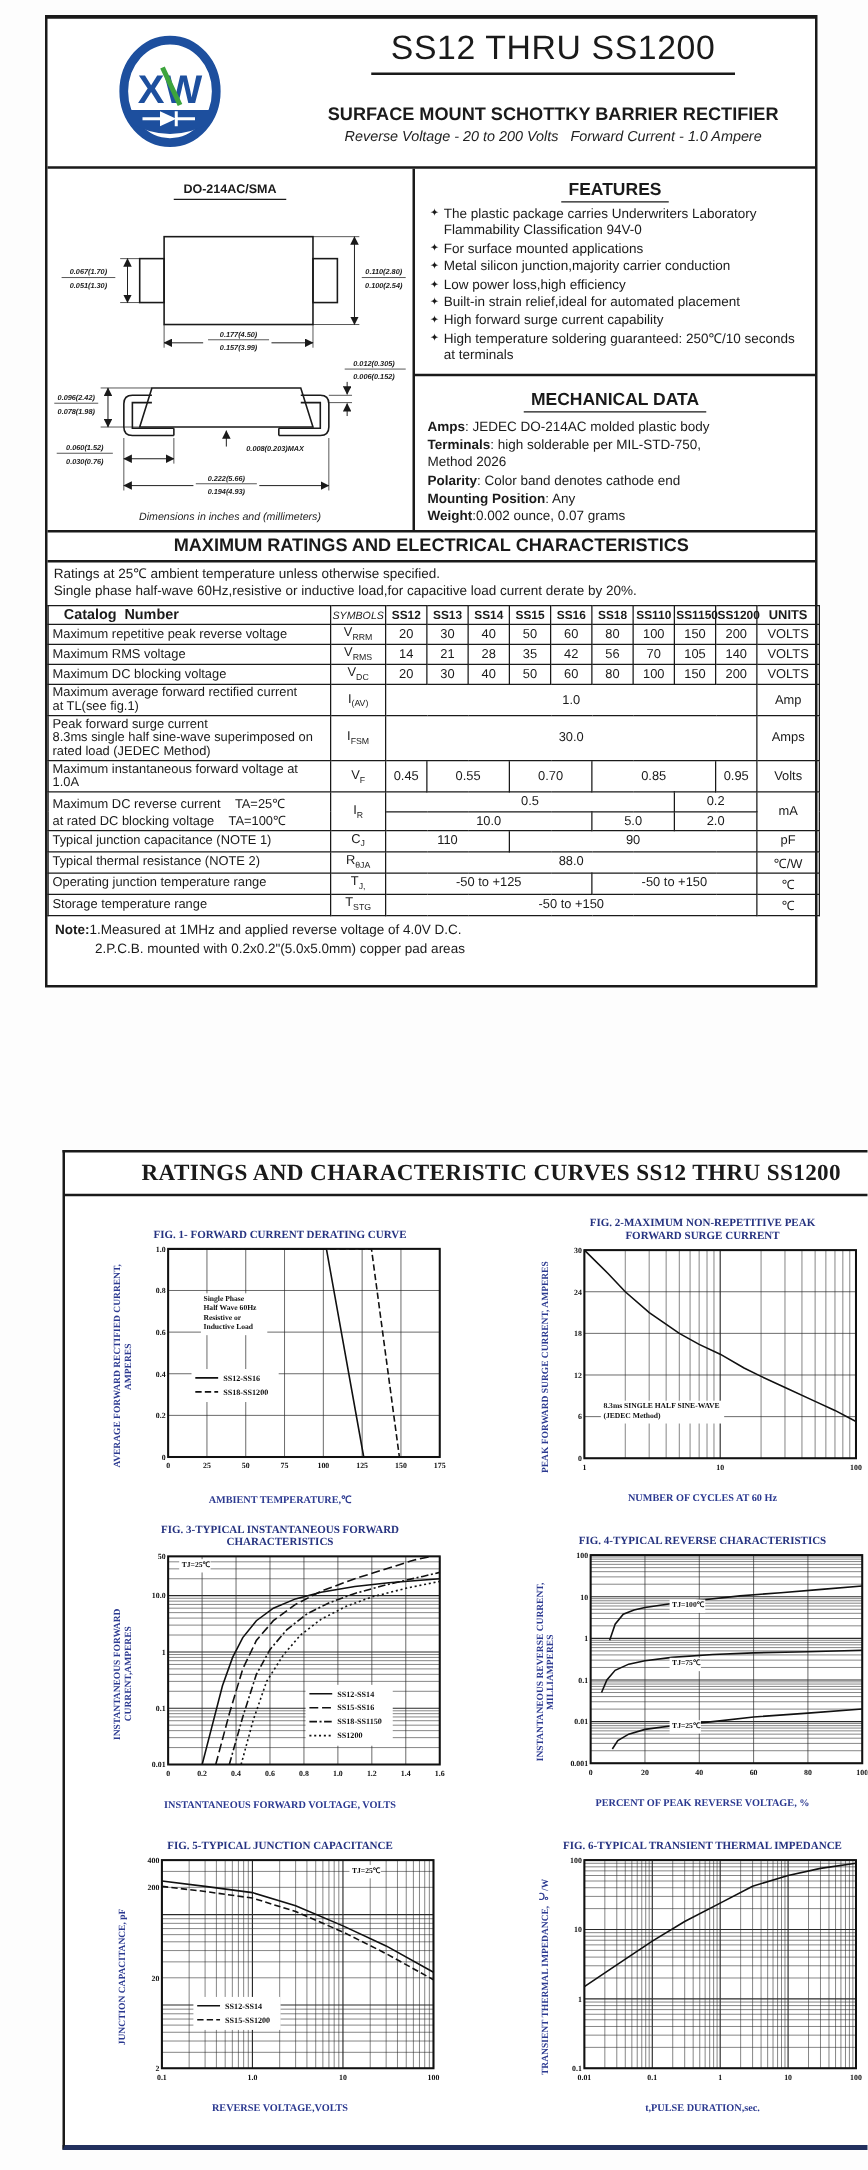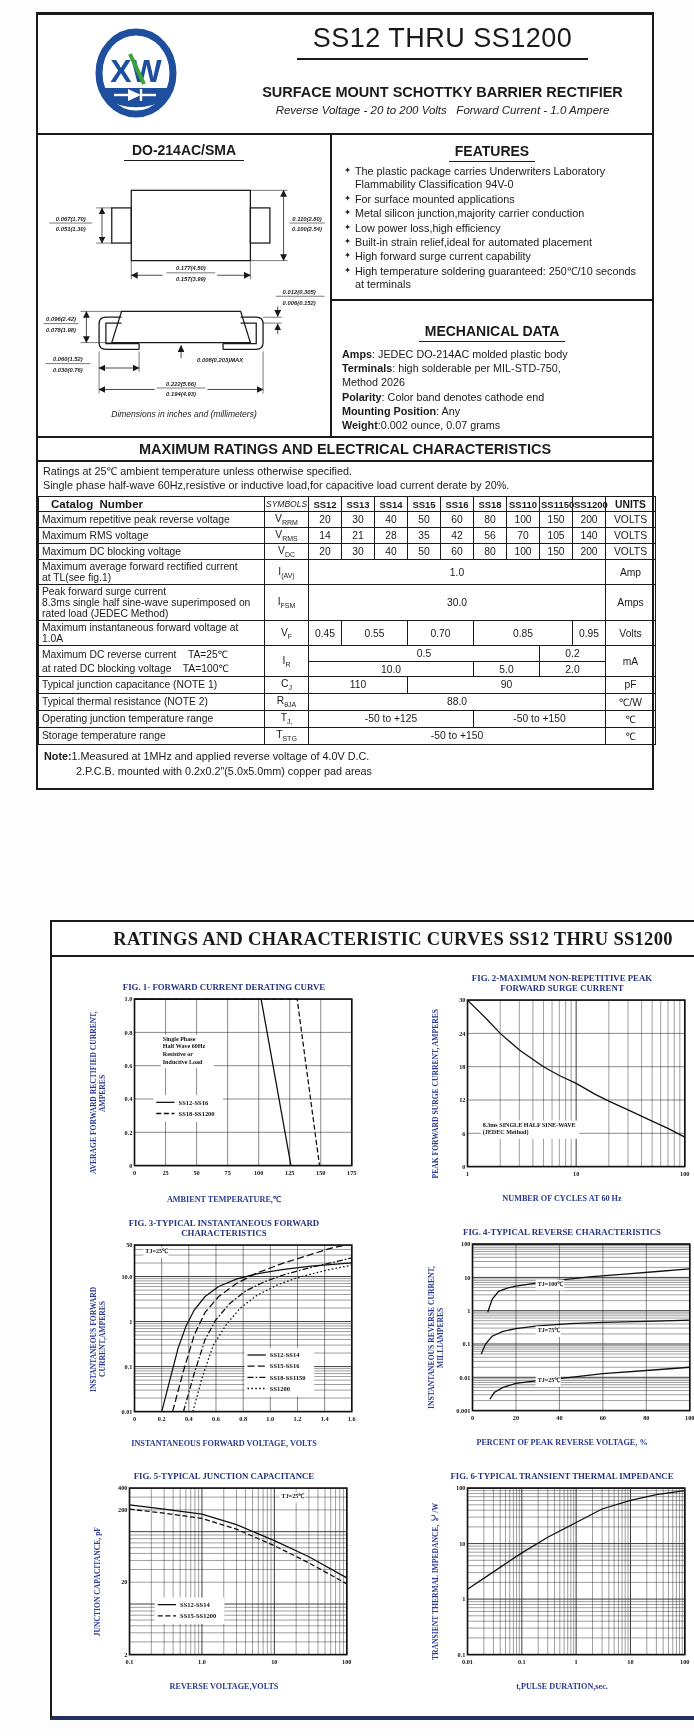--- a/index.html
+++ b/index.html
@@ -14,32 +14,32 @@
   .logo-box { width:195px; display:flex; align-items:center; justify-content:center; }
   .title-box { flex:1; text-align:center; padding-top:8px; }
   .doc-title { font-size:27px; font-weight:normal; display:inline-block;
                border-bottom:2px solid #1a1a1a; padding:0 16px 4px; letter-spacing:.5px; }
   .doc-sub { font-size:14.5px; font-weight:bold; margin-top:24px; }
   .doc-tag { font-size:11.5px; font-style:italic; margin-top:4px; color:#222; }
 
   
   .cols { display:flex; border-bottom:2px solid #1a1a1a; }
   .col-l { width:294px; border-right:2px solid #1a1a1a; padding:6px 0 2px; text-align:center; }
-  .pkg-name { font-size:14px; font-weight:bold; display:inline-block;
+  .pkg-name { font-size:10px; font-weight:bold; display:inline-block;
               border-bottom:1.5px solid #1a1a1a; padding:0 8px 2px; margin-bottom:2px; }
   svg.pkg { width:288px; height:246px; display:block; margin:0 auto; }
   .pkg-cap { font-size:8.5px; font-style:italic; color:#222; }
   .col-r { flex:1; display:flex; flex-direction:column; }
   .features { border-bottom:2px solid #1a1a1a; padding:5px 8px 7px; }
   .sec-head { text-align:center; font-size:14px; font-weight:bold; margin:3px 0 6px; }
   .sec-head span { border-bottom:1.5px solid #1a1a1a; padding:0 6px 2px; }
   ul.feat { margin:2px 0 0; padding:0 0 0 4px; list-style:none; font-size:10.8px; line-height:1.24; text-align:left; }
   ul.feat li { padding-left:11px; position:relative; margin-bottom:1px; }
   ul.feat li::before { content:"✦"; position:absolute; left:0; top:0; font-size:8.5px; }
-  .mech { padding:18px 10px 4px; font-size:10.8px; line-height:1.32; text-align:left; }
+  .mech { padding:6px 10px 4px; font-size:10.8px; line-height:1.32; text-align:left; }
   .mech .ln b { font-weight:bold; }
 
   
   .band { border-bottom:2px solid #1a1a1a; text-align:center; font-weight:bold;
           font-size:14.5px; padding:3px 0; }
   .conds { font-size:10.8px; padding:3px 5px 4px; line-height:1.25; }
   table.ratings { width:100%; border-collapse:collapse; font-size:10.3px; table-layout:fixed; }
   table.ratings th, table.ratings td { border:1px solid #1a1a1a; text-align:center; padding:1px 1px; }
   table.ratings td.desc { text-align:left; padding:1px 3px; }
   table.ratings th.cat { text-align:left; padding-left:12px; font-size:11.5px; }

